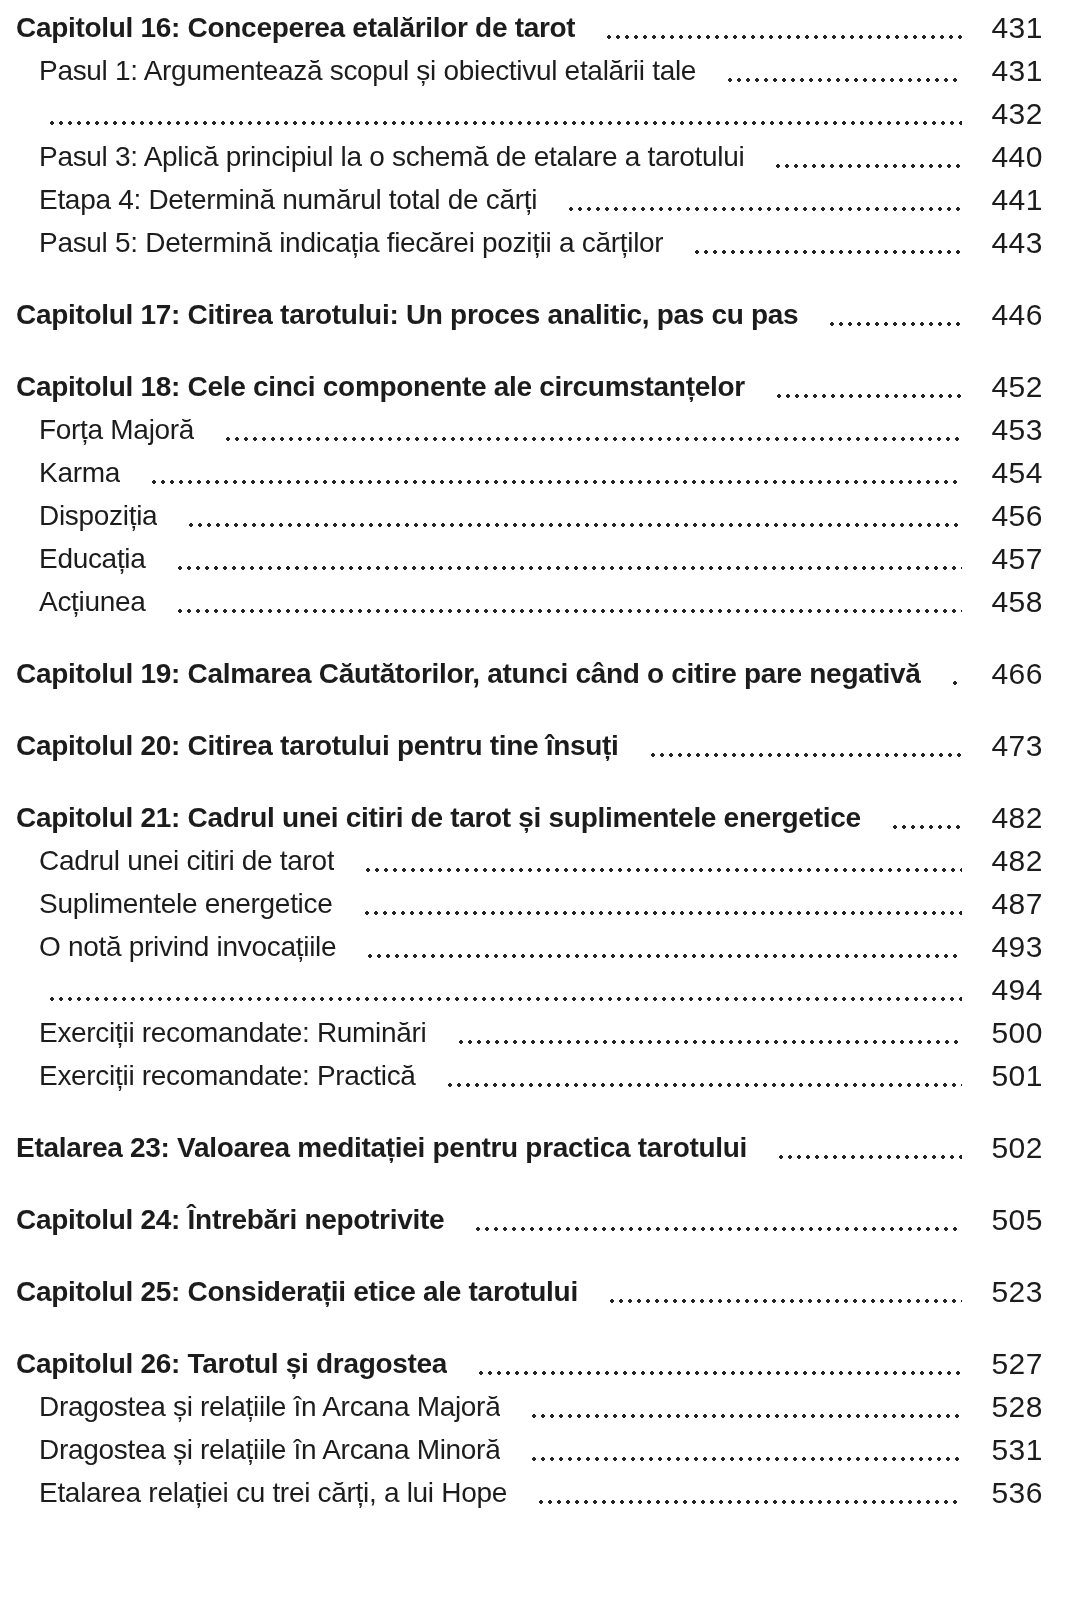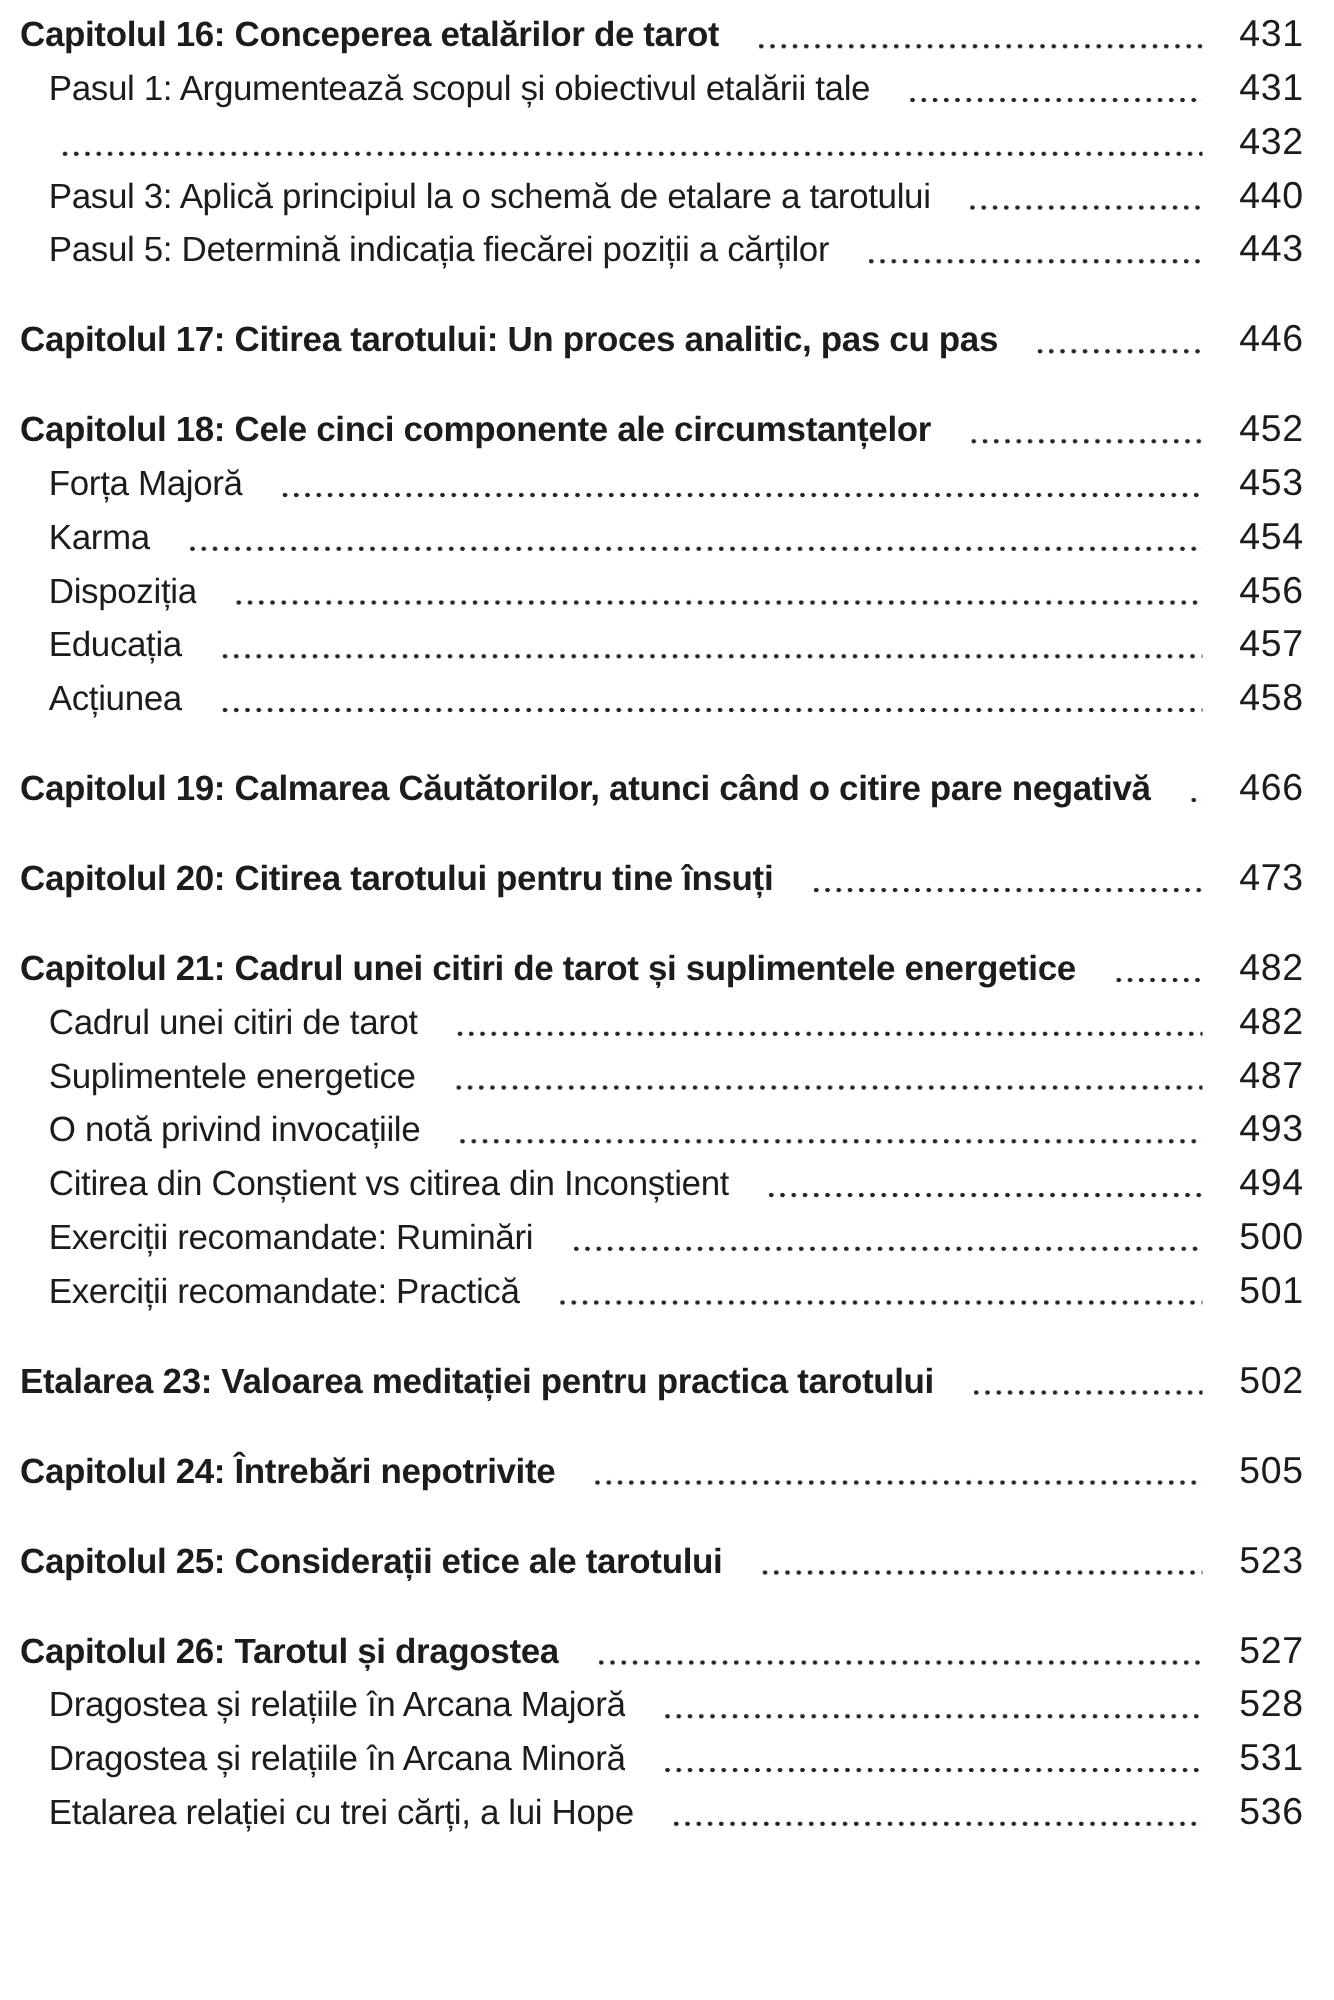--- a/index.html
+++ b/index.html
@@ -81,20 +81,25 @@
     <div class="toc-row sub">
       <span class="leader-dots"></span>
       <span class="page-number">432</span>
     </div>
     <div class="toc-row sub">
       <span class="toc-label">Pasul 3: Aplică principiul la o schemă de etalare a tarotului</span>
       <span class="leader-dots"></span>
       <span class="page-number">440</span>
     </div>
     <div class="toc-row sub">
+      <span class="toc-label">Etapa 4: Determină numărul total de cărți</span>
+      <span class="leader-dots"></span>
+      <span class="page-number">441</span>
+    </div>
+    <div class="toc-row sub">
       <span class="toc-label">Pasul 5: Determină indicația fiecărei poziții a cărților</span>
       <span class="leader-dots"></span>
       <span class="page-number">443</span>
     </div>
     <div class="toc-row chapter">
       <span class="toc-label">Capitolul 17: Citirea tarotului: Un proces analitic, pas cu pas</span>
       <span class="leader-dots"></span>
       <span class="page-number">446</span>
     </div>
     <div class="toc-row chapter">
@@ -151,21 +156,20 @@
       <span class="toc-label">Suplimentele energetice</span>
       <span class="leader-dots"></span>
       <span class="page-number">487</span>
     </div>
     <div class="toc-row sub">
       <span class="toc-label">O notă privind invocațiile</span>
       <span class="leader-dots"></span>
       <span class="page-number">493</span>
     </div>
     <div class="toc-row sub">
-      <span class="toc-label">Citirea din Conștient vs citirea din Inconștient</span>
       <span class="leader-dots"></span>
       <span class="page-number">494</span>
     </div>
     <div class="toc-row sub">
       <span class="toc-label">Exerciții recomandate: Ruminări</span>
       <span class="leader-dots"></span>
       <span class="page-number">500</span>
     </div>
     <div class="toc-row sub">
       <span class="toc-label">Exerciții recomandate: Practică</span>

